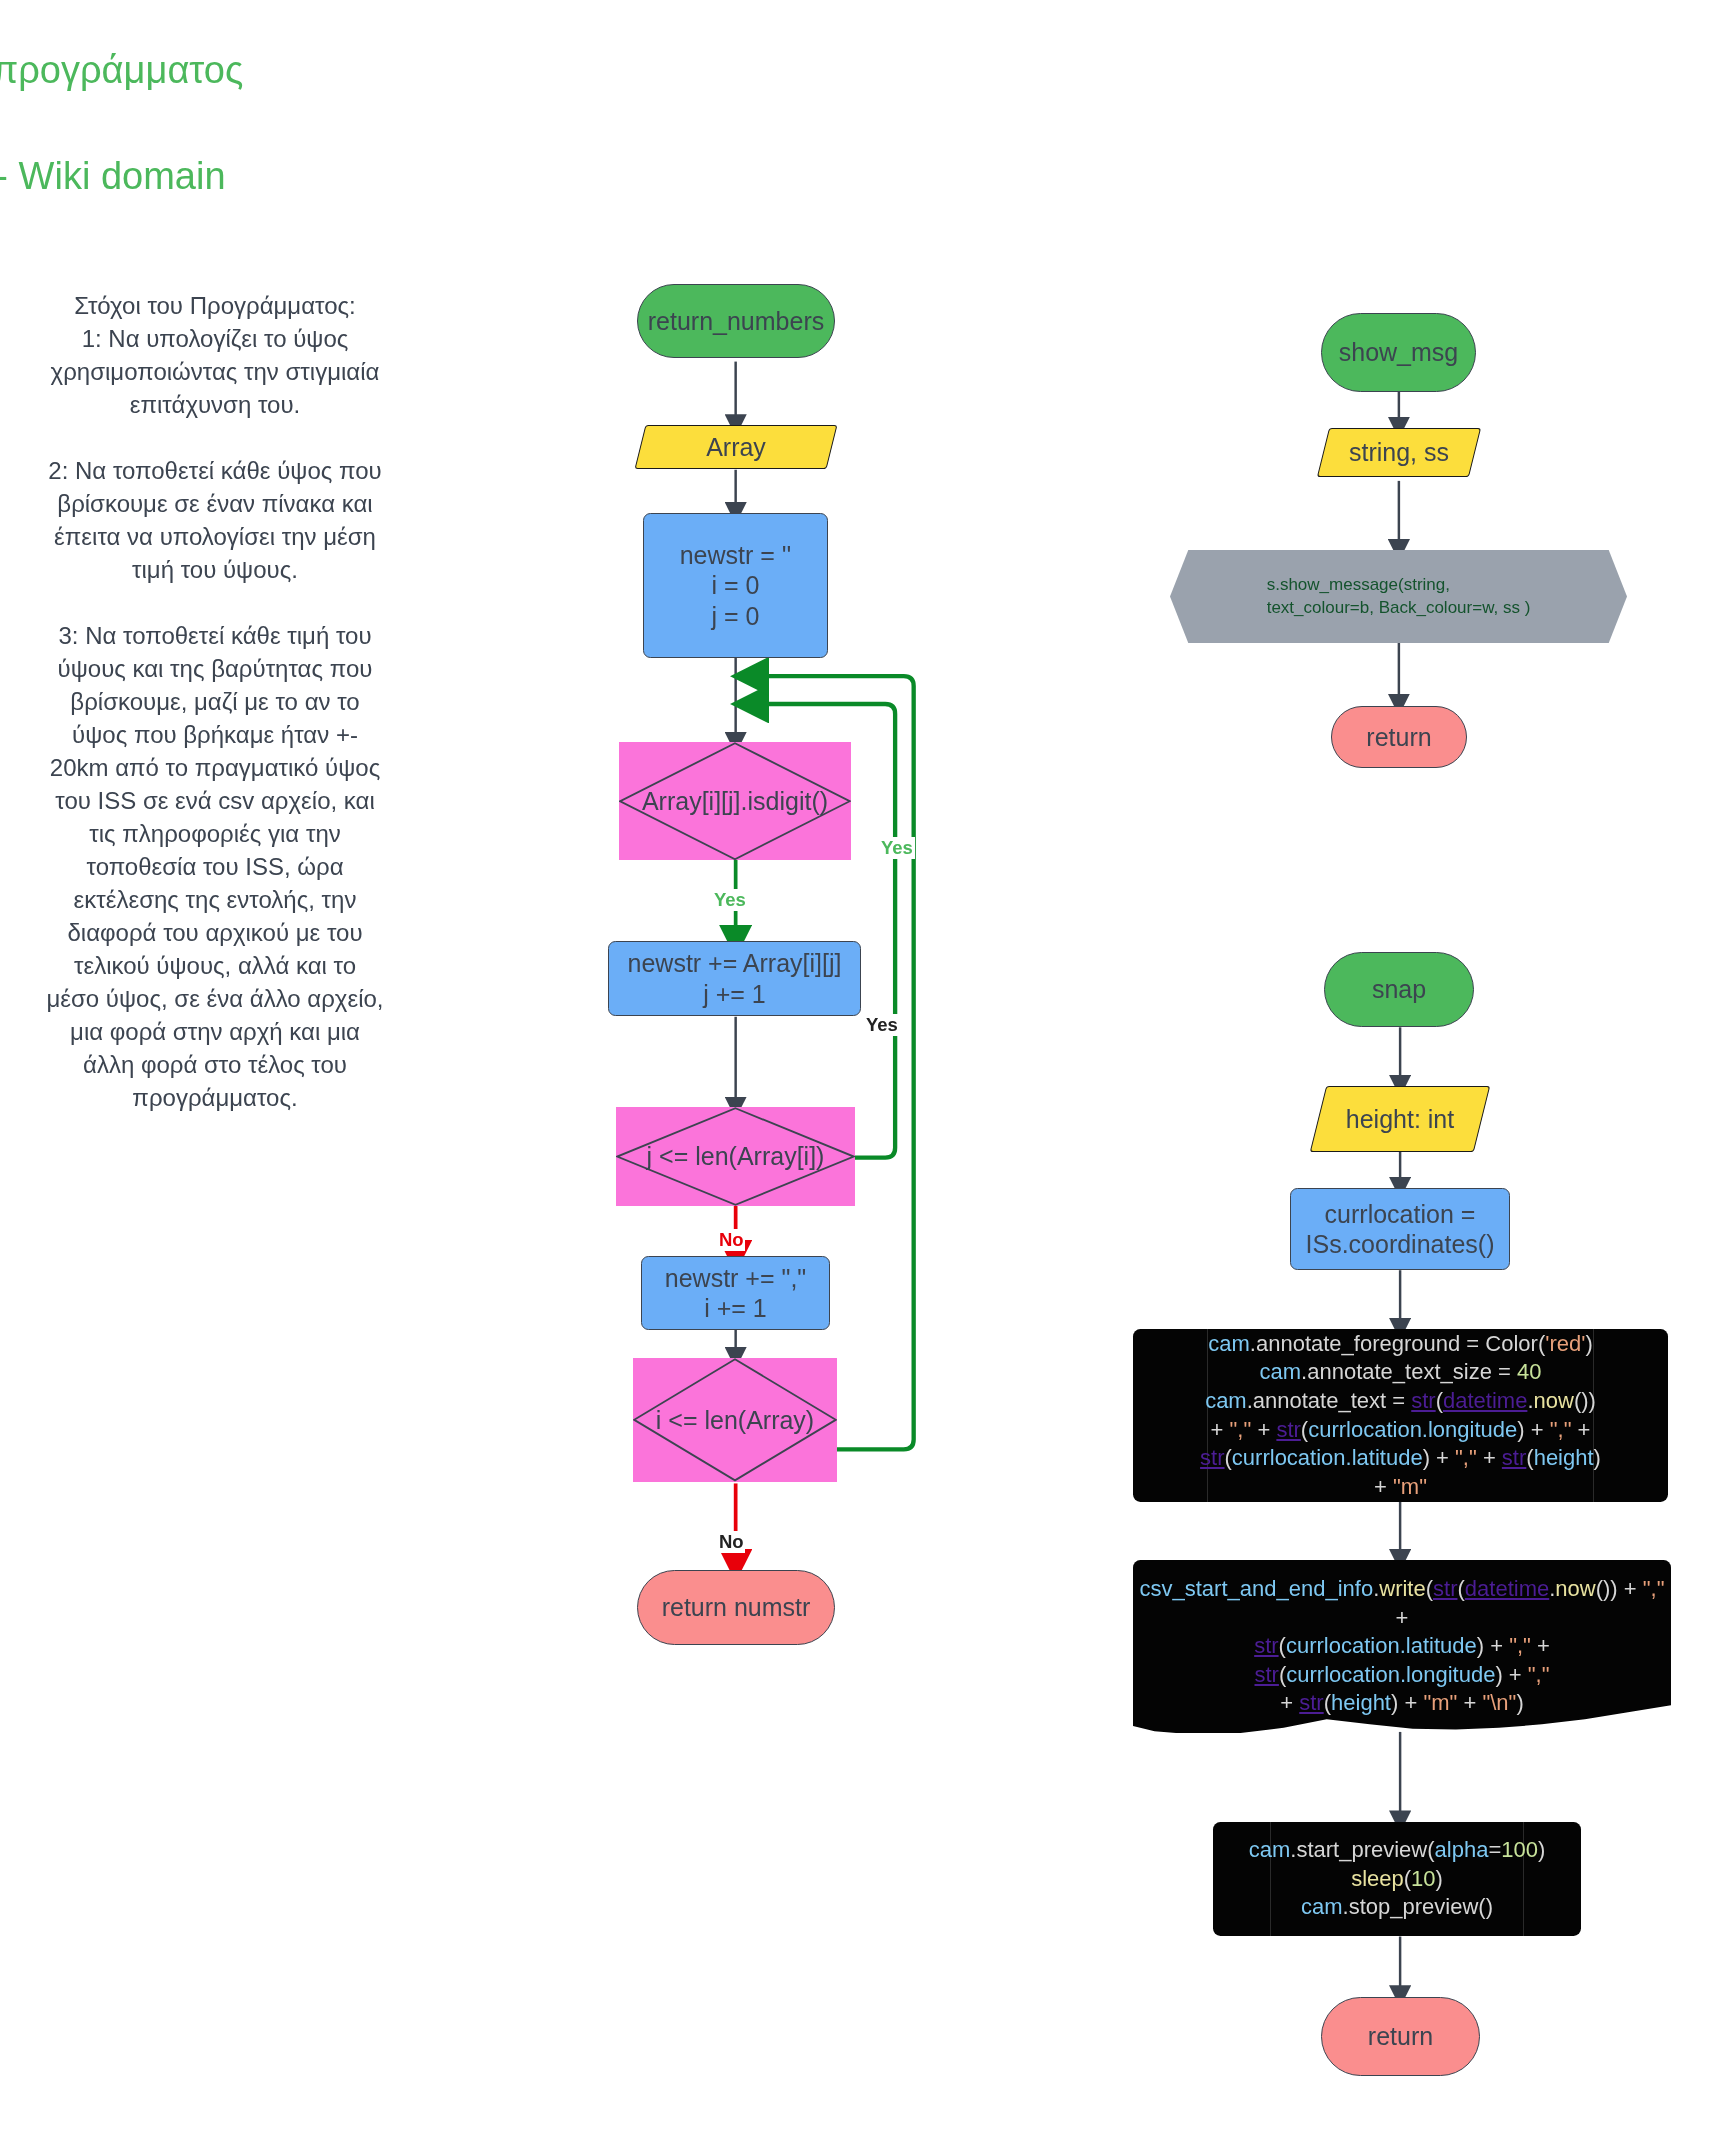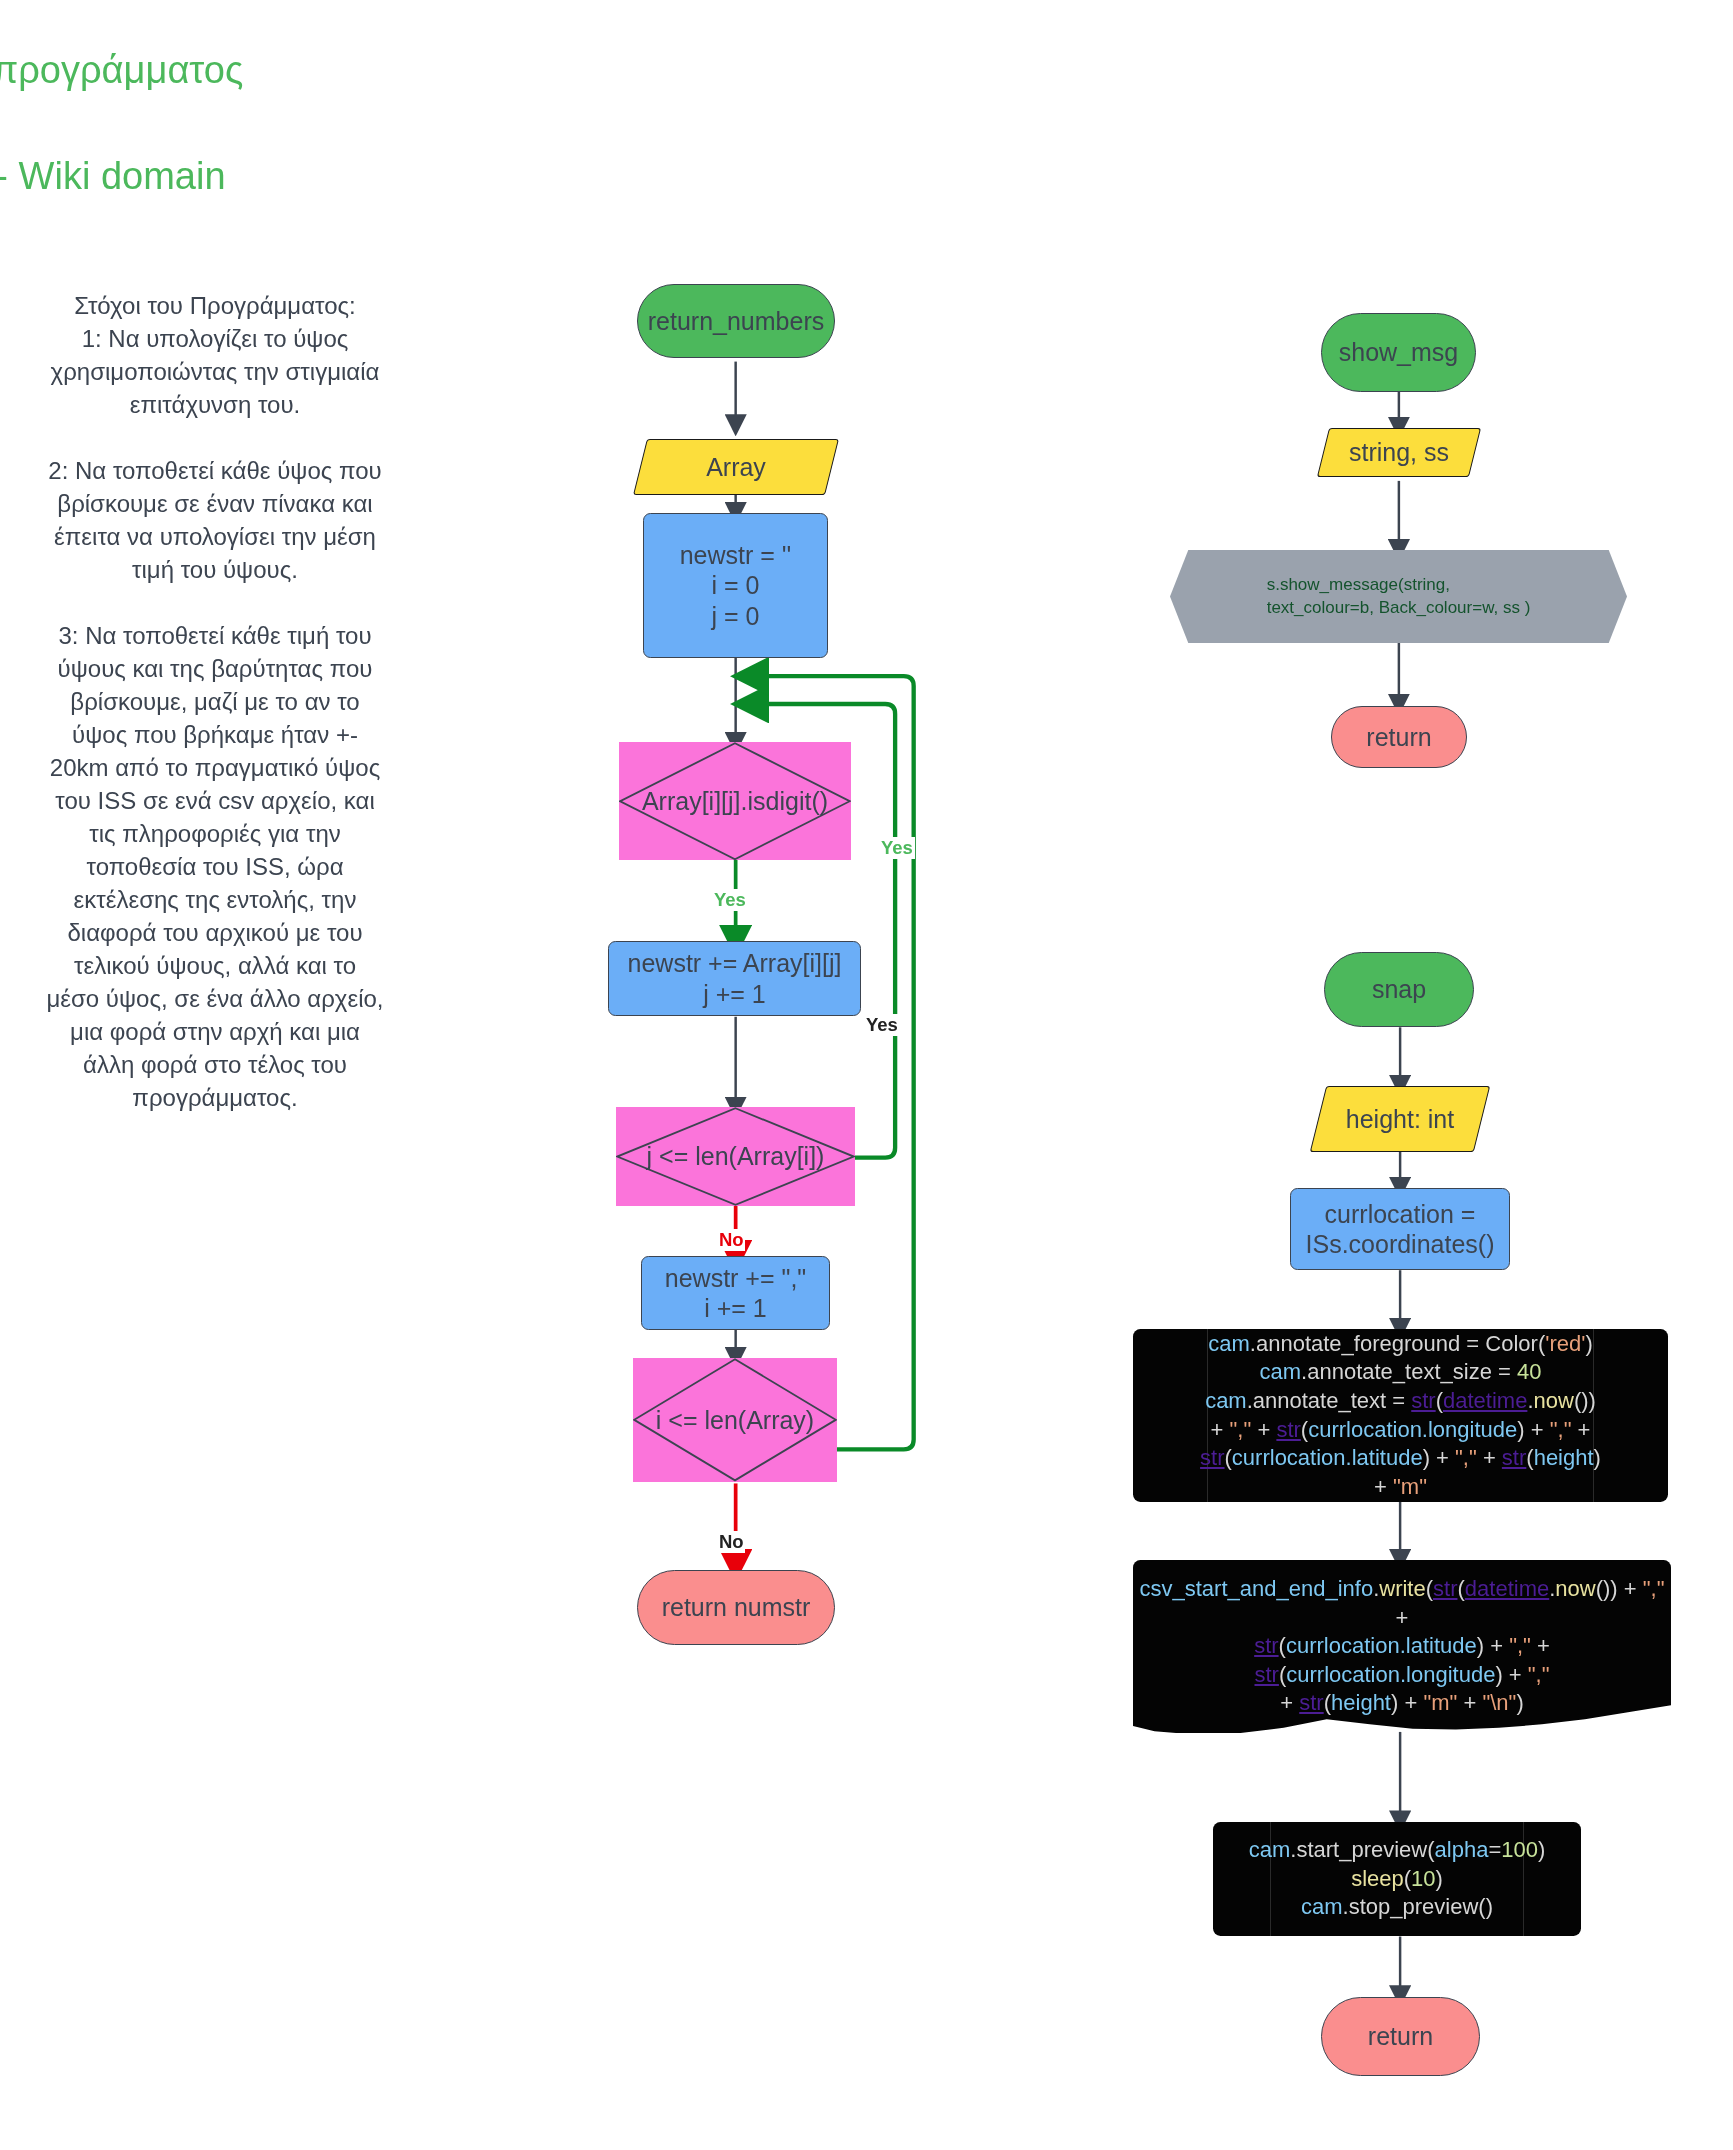--- a/index.html
+++ b/index.html
@@ -224,21 +224,21 @@
   <div class="lbl lbl-yes-green" style="left:712px; top:889px;">Yes</div>
   <div class="lbl lbl-yes-green" style="left:879px; top:837px;">Yes</div>
   <div class="lbl lbl-yes-dark" style="left:864px; top:1014px;">Yes</div>
   <div class="lbl lbl-no-red" style="left:717px; top:1229px;">No</div>
   <div class="lbl lbl-no-dark" style="left:717px; top:1531px;">No</div>
 
   <div class="node n-terminator" style="left:637px; top:284px; width:198px; height:74px;">
     <span>return_numbers</span>
   </div>
 
-  <div class="para-wrap" style="left:640px; top:425px; width:192px; height:56px;margin-top:14px;">
+  <div class="para-wrap" style="left:640px; top:425px; width:192px; height:44px;">
     <div class="skew"></div>
     <div class="txt">
         <span>Array</span>
       </div>
   </div>
 
   <div class="node n-process" style="left:643px; top:513px; width:185px; height:145px;">
     <span>newstr = ''
 i = 0
 j = 0</span>

